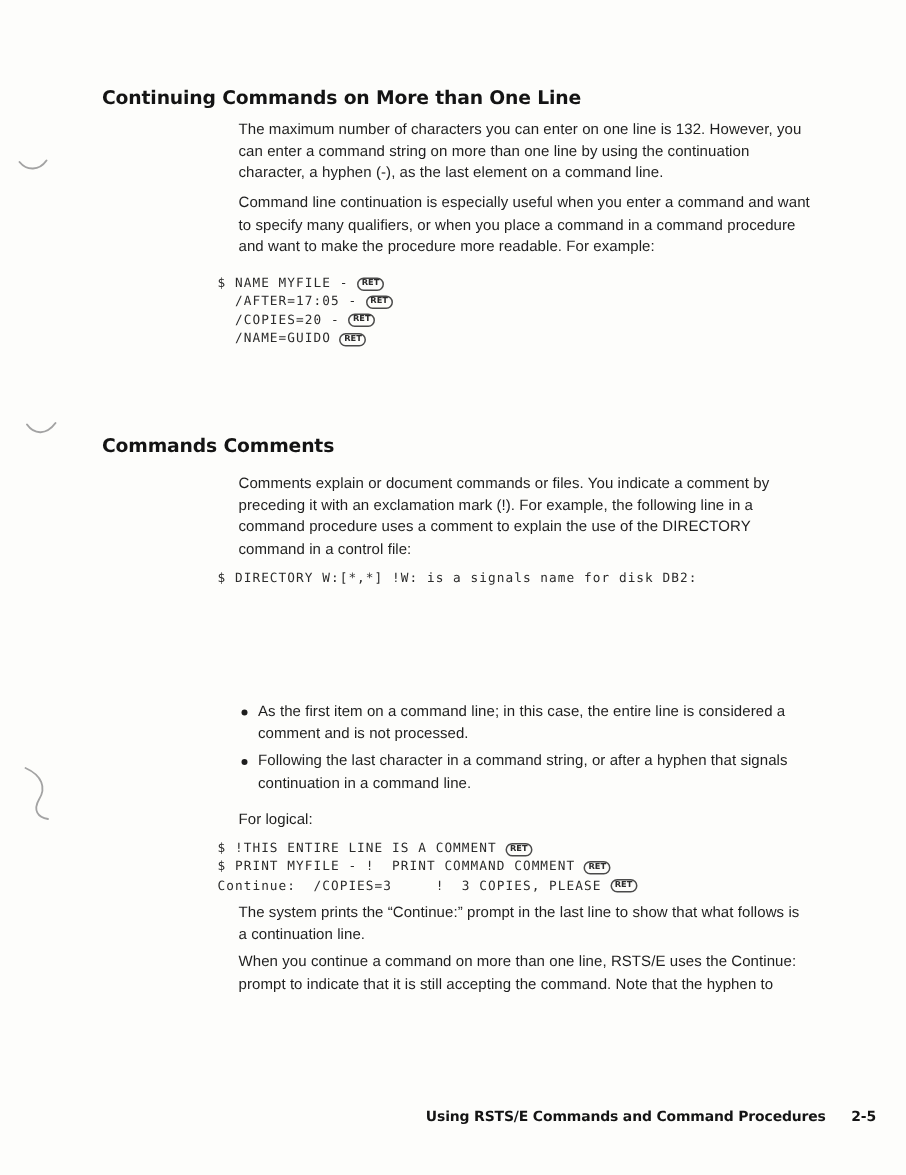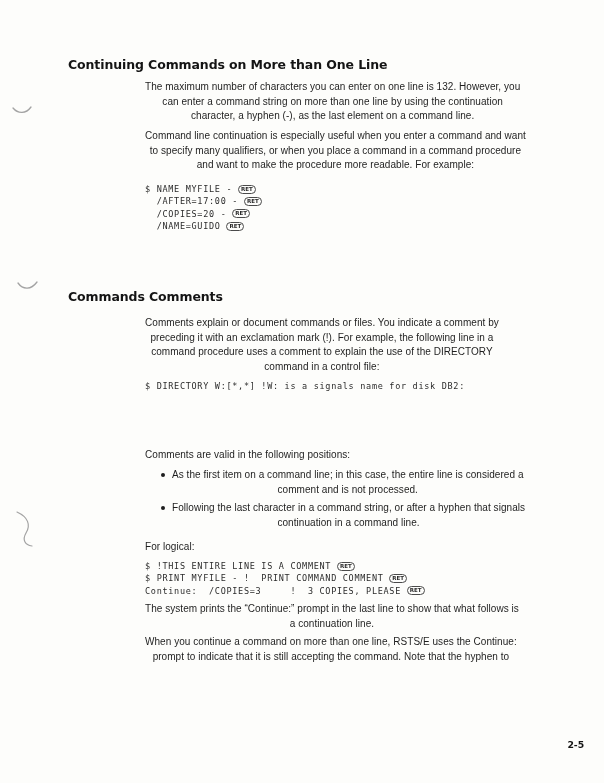--- a/index.html
+++ b/index.html
@@ -12,23 +12,23 @@
   .page { position:absolute; inset:0; }
 
   .h {
     position:absolute; left:68px; margin:0;
     font-family:"DejaVu Sans", sans-serif;
     font-weight:bold; font-size:12.5px; letter-spacing:-0.1px;
     color:#141414;
   }
 
   .para {
-    position:absolute; left:145px;
+    position:absolute; left:159px;
     font-size:10px; line-height:14.6px; letter-spacing:0.05px;
-    color:#1e1e1e; white-space:pre;text-align:center;
+    color:#1e1e1e; white-space:pre;
   }
 
   .code {
     position:absolute; left:145px;
     font-family:"DejaVu Sans Mono", monospace;
     font-size:8.5px; line-height:12.4px; letter-spacing:0.7px;
     color:#2b2b2b;
   }
   .code-line { white-space:pre; }
 
@@ -45,21 +45,21 @@
   .bullet {
     position:absolute; left:145px; padding-left:27px;
   }
   .bullet .dot {
     position:absolute; left:16px; top:5px;
     width:4px; height:4px; border-radius:50%;
     background:#1e1e1e;
   }
   .lines {
     font-size:10px; line-height:14.6px; letter-spacing:0.05px;
-    color:#1e1e1e; white-space:pre;text-align:center;
+    color:#1e1e1e; white-space:pre;
   }
 
   .footer {
     position:absolute; top:739px; right:20px;
     display:flex; gap:17px; align-items:baseline;
     font-family:"DejaVu Sans", sans-serif;
     font-weight:bold; font-size:9.3px; letter-spacing:-0.1px;
     color:#141414;
   }
 
@@ -81,39 +81,38 @@
   <div class="para" style="top:80px">The maximum number of characters you can enter on one line is 132. However, you
 can enter a command string on more than one line by using the continuation
 character, a hyphen (-), as the last element on a command line.</div>
 
   <div class="para" style="top:129px">Command line continuation is especially useful when you enter a command and want
 to specify many qualifiers, or when you place a command in a command procedure
 and want to make the procedure more readable. For example:</div>
 
   <div class="code" style="top:183px">
     <div class="code-line"><span>$ NAME MYFILE - </span><span class="ret">RET</span></div>
-    <div class="code-line"><span>  /AFTER=17:00 - </span><span class="ret">RET</span></div>
+    <div class="code-line"><span>  /AFTER=17:05 - </span><span class="ret">RET</span></div>
     <div class="code-line"><span>  /COPIES=20 - </span><span class="ret">RET</span></div>
     <div class="code-line"><span>  /NAME=GUIDO </span><span class="ret">RET</span></div>
   </div>
 
 
   <h2 class="h" style="top:289px">Commands Comments</h2>
 
   <div class="para" style="top:316px">Comments explain or document commands or files. You indicate a comment by
 preceding it with an exclamation mark (!). For example, the following line in a
 command procedure uses a comment to explain the use of the DIRECTORY
 command in a control file:</div>
 
   <div class="code" style="top:380px">
     <div class="code-line"><span>$ DIRECTORY W:[*,*] !W: is a signals name for disk DB2:</span></div>
   </div>
 
 
-  <div class="para" style="top:448px">Comments are valid in the following positions:</div>
 
   <div class="bullet" style="top:468px">
     <span class="dot"></span>
     <div class="lines">As the first item on a command line; in this case, the entire line is considered a
 comment and is not processed.</div>
   </div>
 
   <div class="bullet" style="top:501px">
     <span class="dot"></span>
     <div class="lines">Following the last character in a command string, or after a hyphen that signals
@@ -128,16 +127,17 @@
     <div class="code-line"><span>Continue:  /COPIES=3     !  3 COPIES, PLEASE </span><span class="ret">RET</span></div>
   </div>
 
   <div class="para" style="top:602px">The system prints the “Continue:” prompt in the last line to show that what follows is
 a continuation line.</div>
 
   <div class="para" style="top:635px">When you continue a command on more than one line, RSTS/E uses the Continue:
 prompt to indicate that it is still accepting the command. Note that the hyphen to</div>
 
   <div class="footer">
+    <span>Using RSTS/E Commands and Command Procedures</span>
     <span>2-5</span>
   </div>
 
 </div>
 
 </body></html>

